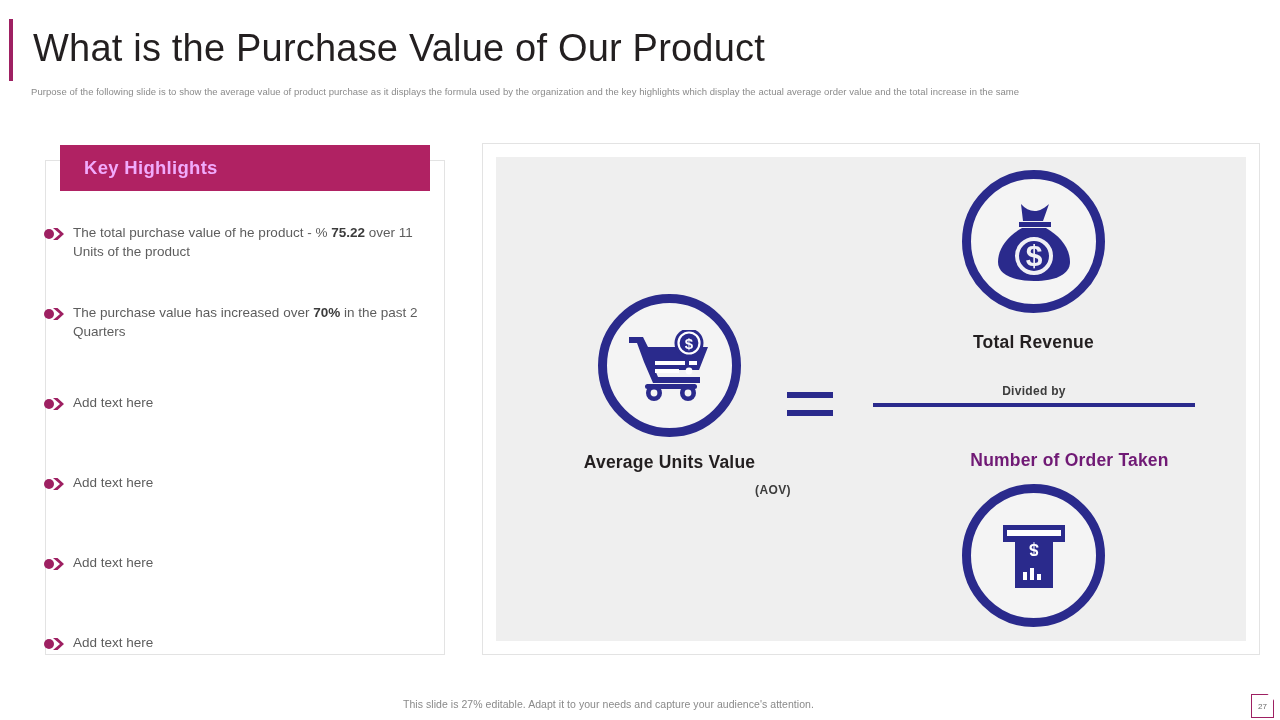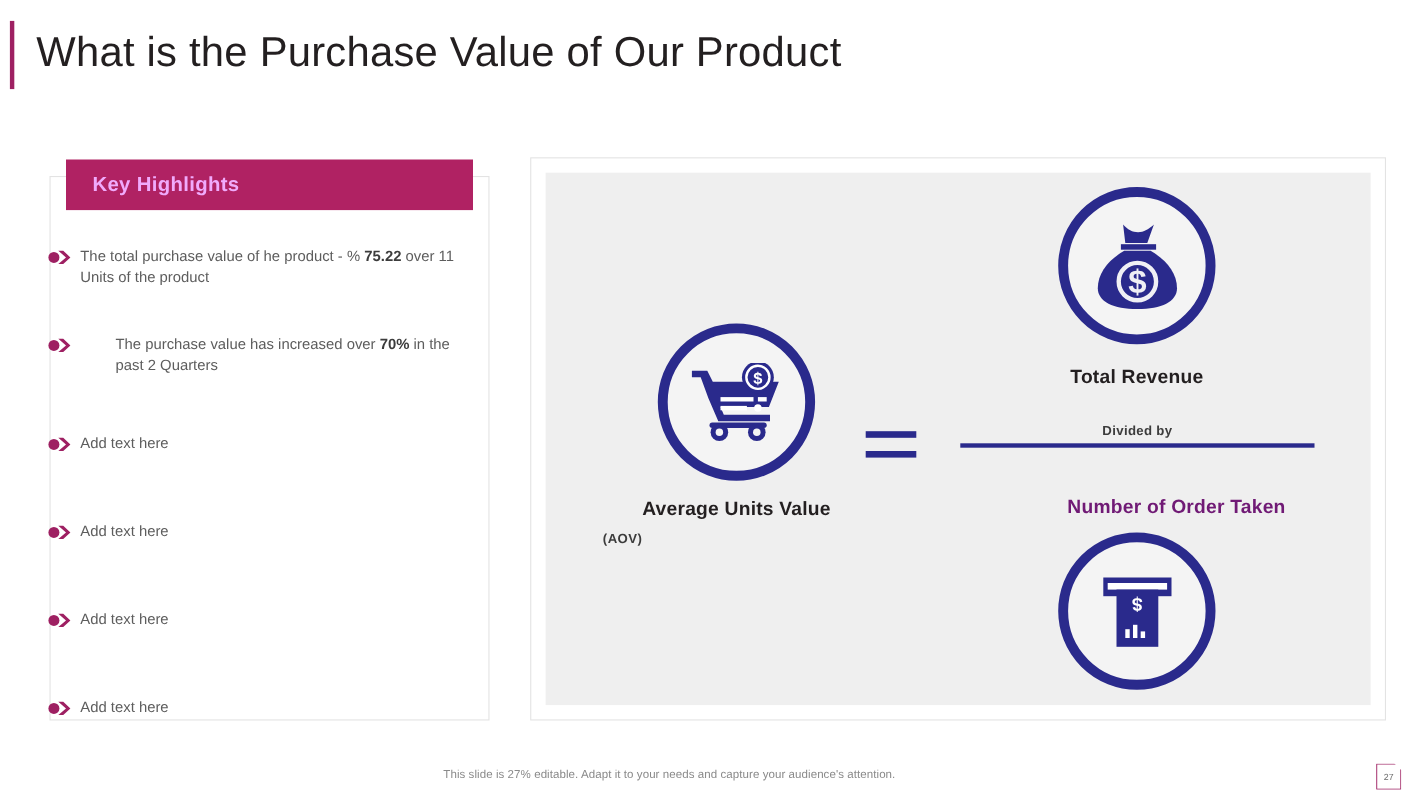--- a/index.html
+++ b/index.html
@@ -91,21 +91,21 @@
   }
   .aov-circle{left:598px;top:294px;width:143px;height:143px;}
   .rev-circle{left:962px;top:170px;width:143px;height:143px;}
   .ord-circle{left:962px;top:484px;width:143px;height:143px;}
 
   .lbl-aov{
     position:absolute;left:548px;top:452px;width:243px;text-align:center;
     font-size:17.5px;font-weight:bold;color:#231f20;letter-spacing:.2px;
   }
   .lbl-aov-sub{
-    position:absolute;left:548px;top:483px;width:243px;text-align:left;
+    position:absolute;left:548px;top:483px;width:243px;text-align:right;
     font-size:12px;font-weight:bold;color:#3c3c3c;letter-spacing:.4px;
   }
   .lbl-revenue{
     position:absolute;left:912px;top:332px;width:243px;text-align:center;
     font-size:17.5px;font-weight:bold;color:#231f20;letter-spacing:.2px;
   }
   .lbl-orders{
     position:absolute;left:912px;top:450px;width:315px;text-align:center;
     font-size:17.5px;font-weight:bold;color:#701a75;letter-spacing:.2px;
   }
@@ -140,36 +140,37 @@
     clip-path:polygon(0 0, 72% 0, 100% 26%, 100% 100%, 0 100%);
   }
 </style>
 </head>
 <body>
 
 <div class="slide">
 
   <div class="title-accent"></div>
   <div class="page-title">What is the Purchase Value of Our Product</div>
+  <div class="page-subtitle">Purpose of the following slide is to show the average value of product purchase as it displays the formula used by the organization and the key highlights which display the actual average order value and the total increase in the same</div>
 
   <div class="kh-panel"></div>
   <div class="kh-header">
     <span class="kh-header-label">Key Highlights</span>
   </div>
   <div class="kh-list" id="kh-list">
       <div class="kh-item" style="top: 18px;">
         <span class="kh-bullet">
           <span class="dot"></span>
           <svg class="chev" viewBox="0 0 14 14">
             <path d="M2 1 L9 7 L2 13 L6.5 13 L13 7 L6.5 1 Z" fill="#9e2062"></path>
           </svg>
         </span>
         <span class="kh-text"><span>The total purchase value of he product - % </span><b>75.22</b><span> over 11 Units of the product</span></span>
       </div>
-      <div class="kh-item" style="top: 98px; gap: 32px;">
+      <div class="kh-item" style="top: 98px;">
         <span class="kh-bullet">
           <span class="dot"></span>
           <svg class="chev" viewBox="0 0 14 14">
             <path d="M2 1 L9 7 L2 13 L6.5 13 L13 7 L6.5 1 Z" fill="#9e2062"></path>
           </svg>
         </span>
         <span class="kh-text"><span>The purchase value has increased over </span><b>70%</b><span> in the past 2 Quarters</span></span>
       </div>
       <div class="kh-item" style="top: 188px;">
         <span class="kh-bullet">

